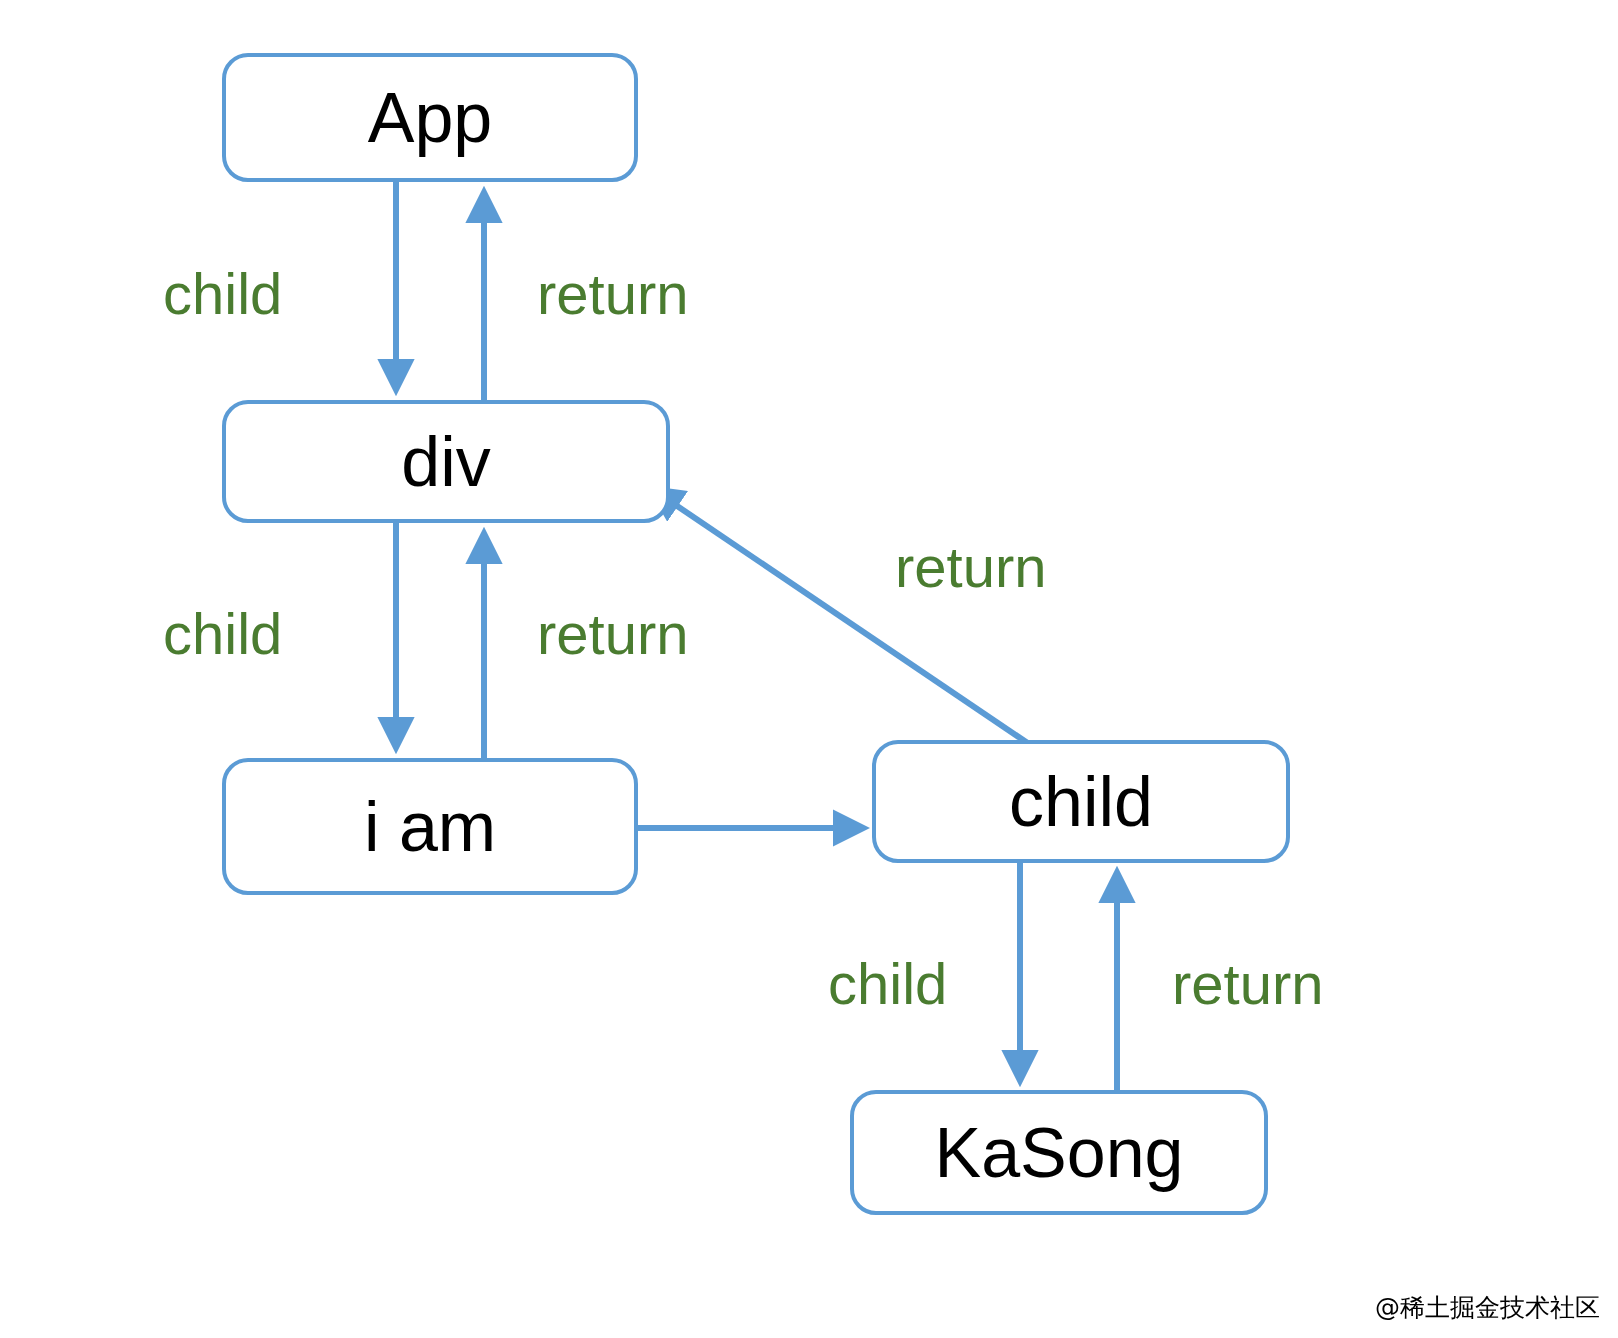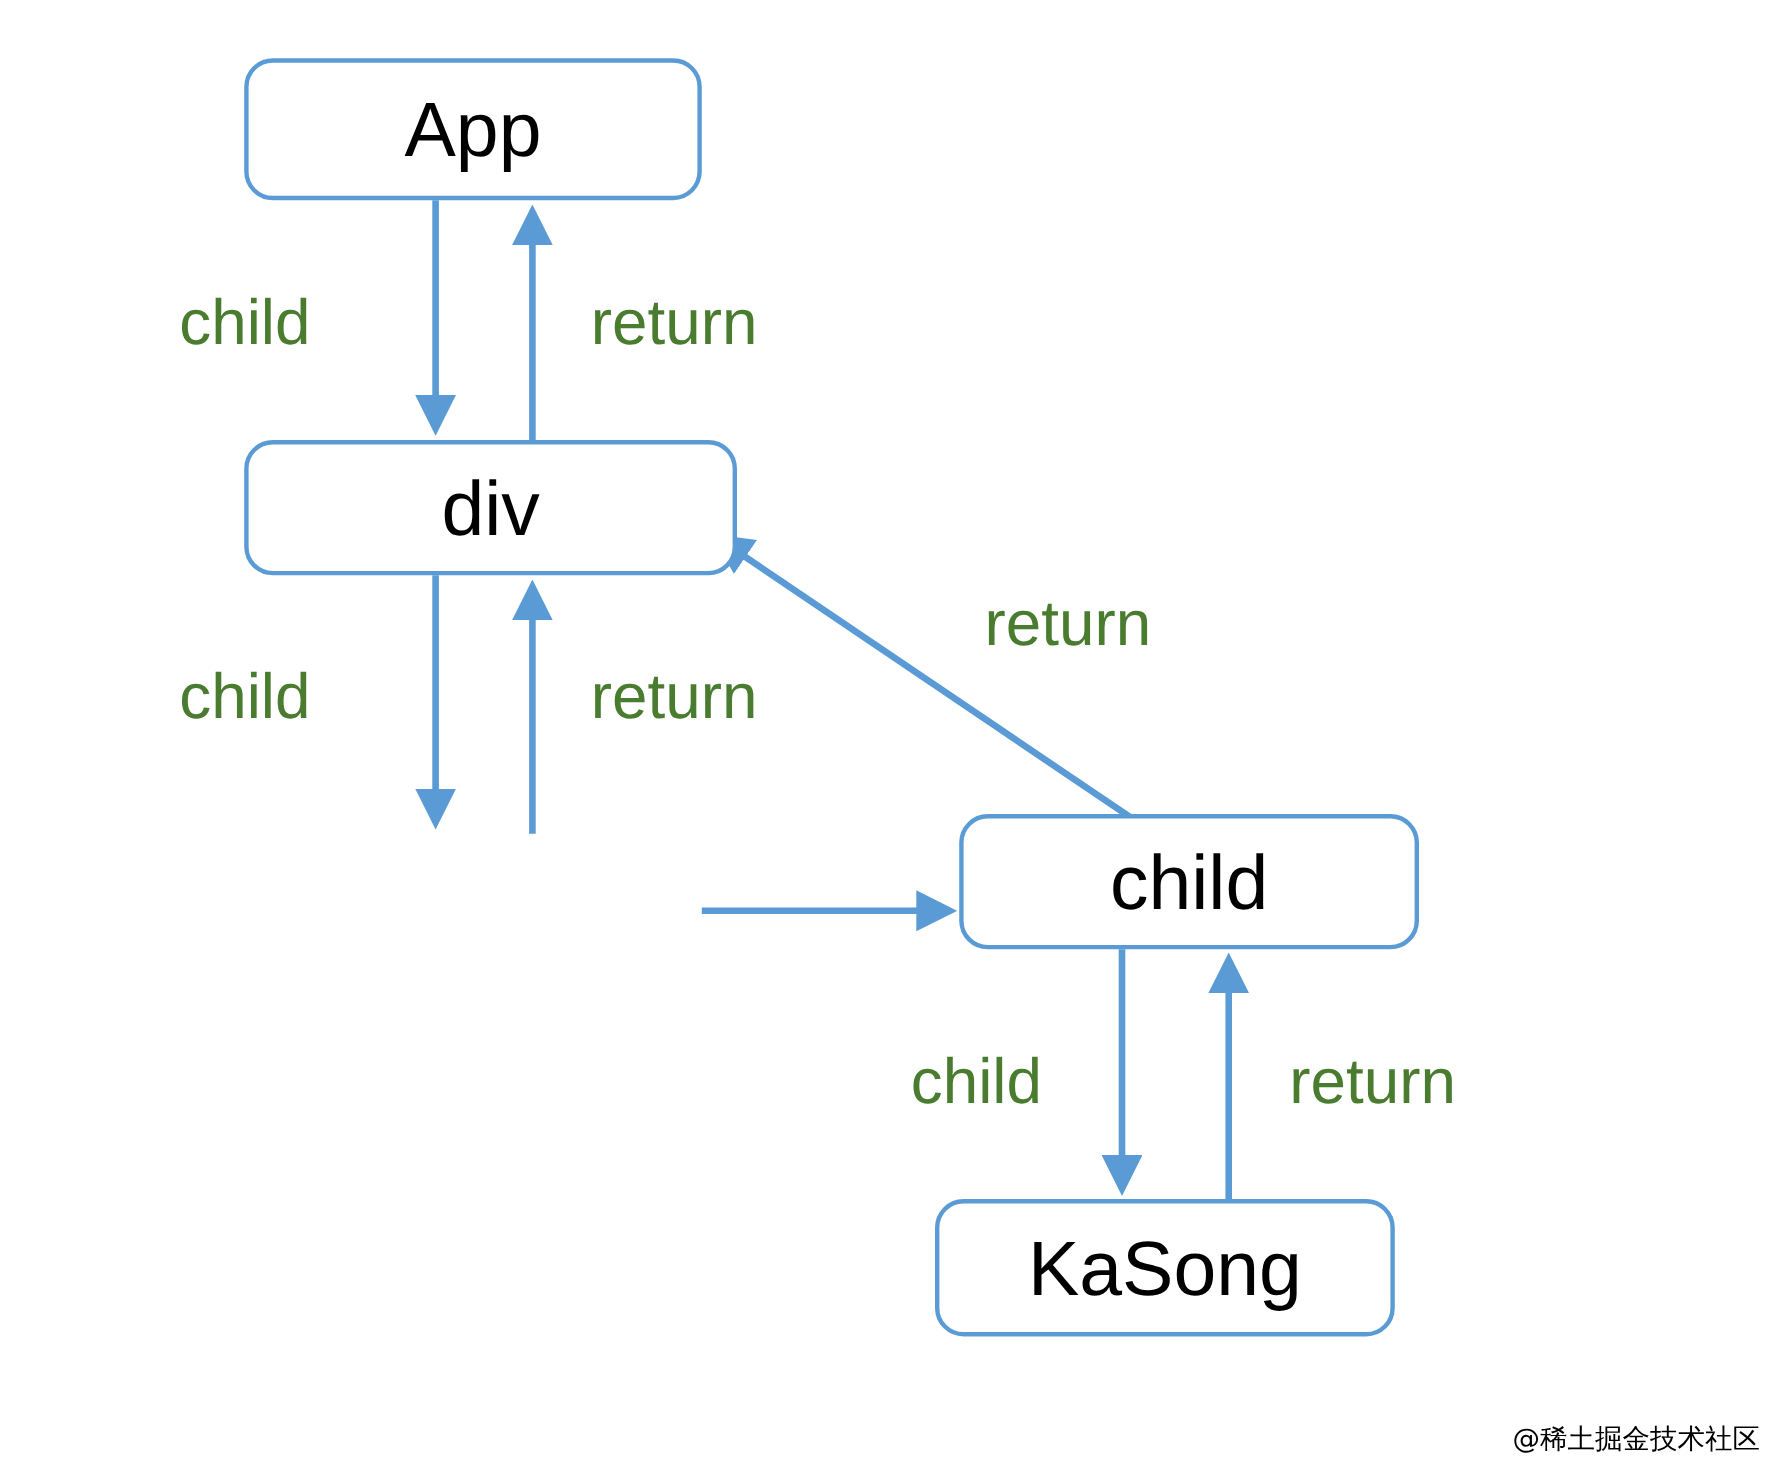--- a/index.html
+++ b/index.html
@@ -104,20 +104,23 @@
   </svg>
 
   <div class="node" style="left:222px; top:53px; width:416px; height:129px; font-size:70px;">
     <span>App</span>
   </div>
 
   <div class="node" style="left:222px; top:400px; width:448px; height:123px; font-size:70px;">
     <span>div</span>
   </div>
 
+  <div class="node" style="left:222px; top:758px; width:416px; height:137px; font-size:70px;">
+    <span>i am</span>
+  </div>
 
   <div class="node" style="left:872px; top:740px; width:418px; height:123px; font-size:70px;">
     <span>child</span>
   </div>
 
   <div class="node" style="left:850px; top:1090px; width:418px; height:125px; font-size:70px;">
     <span>KaSong</span>
   </div>
 
   <div class="edge-label" style="left:163px; top:265px;">child</div>

